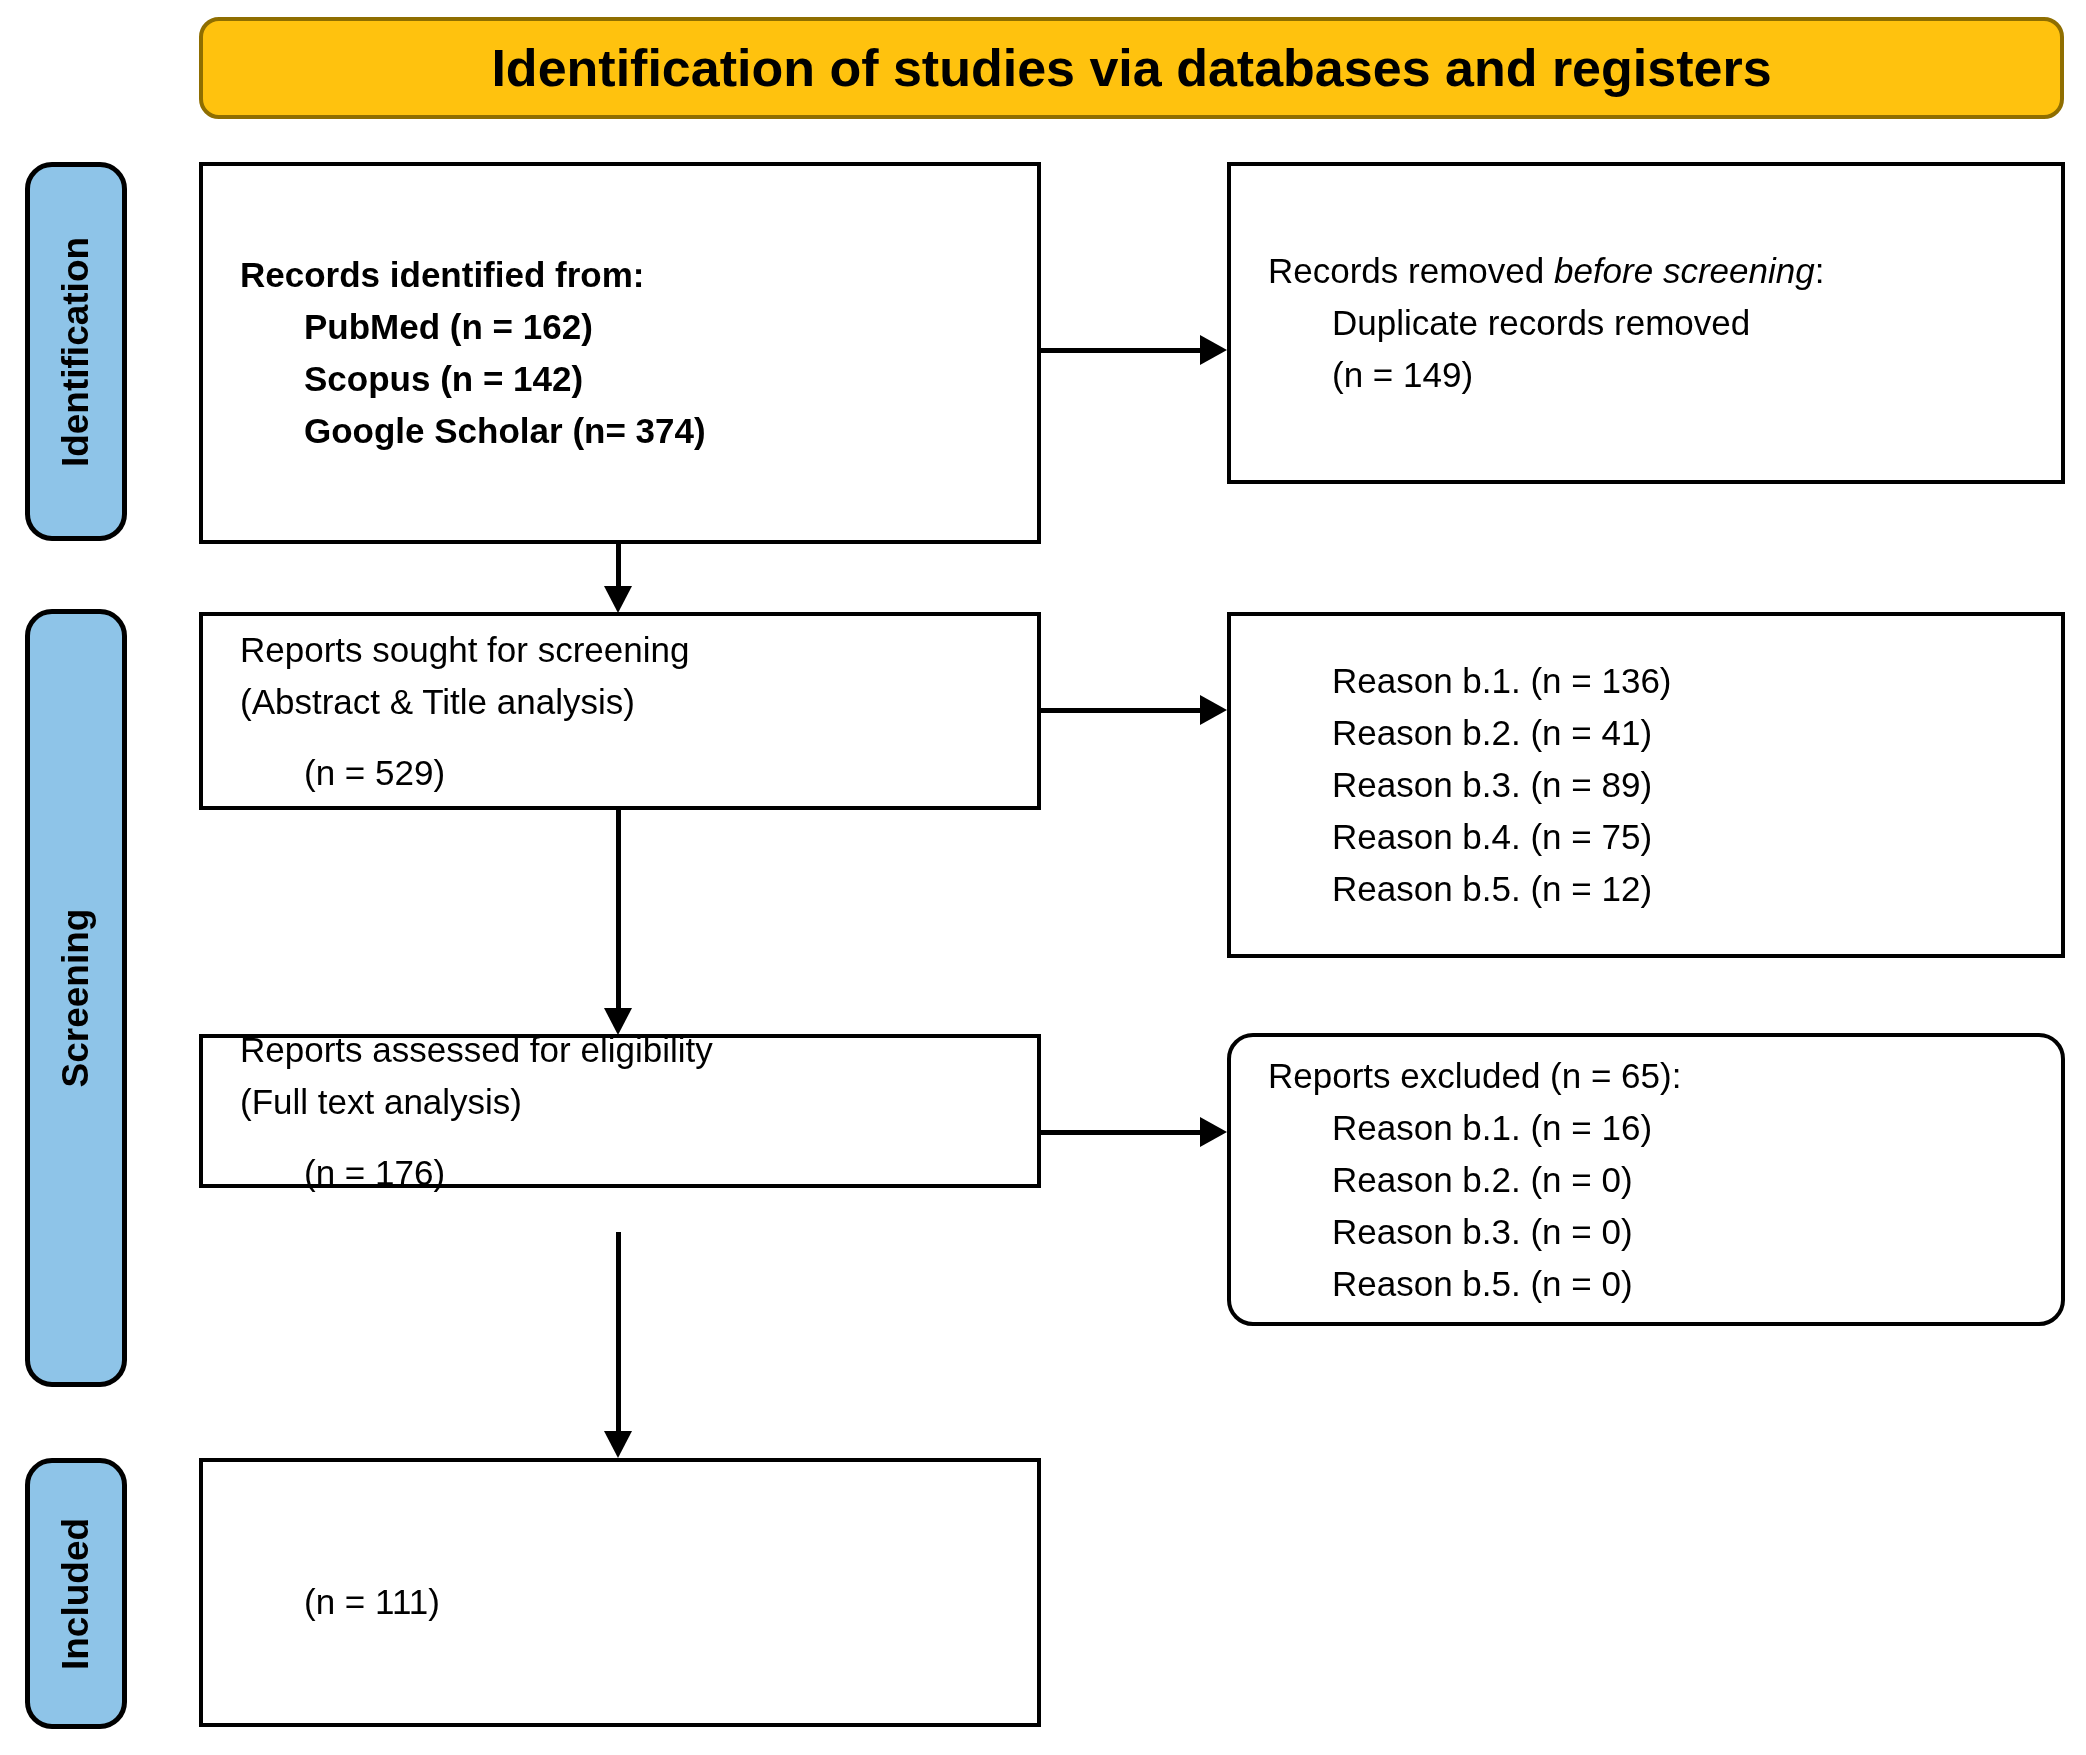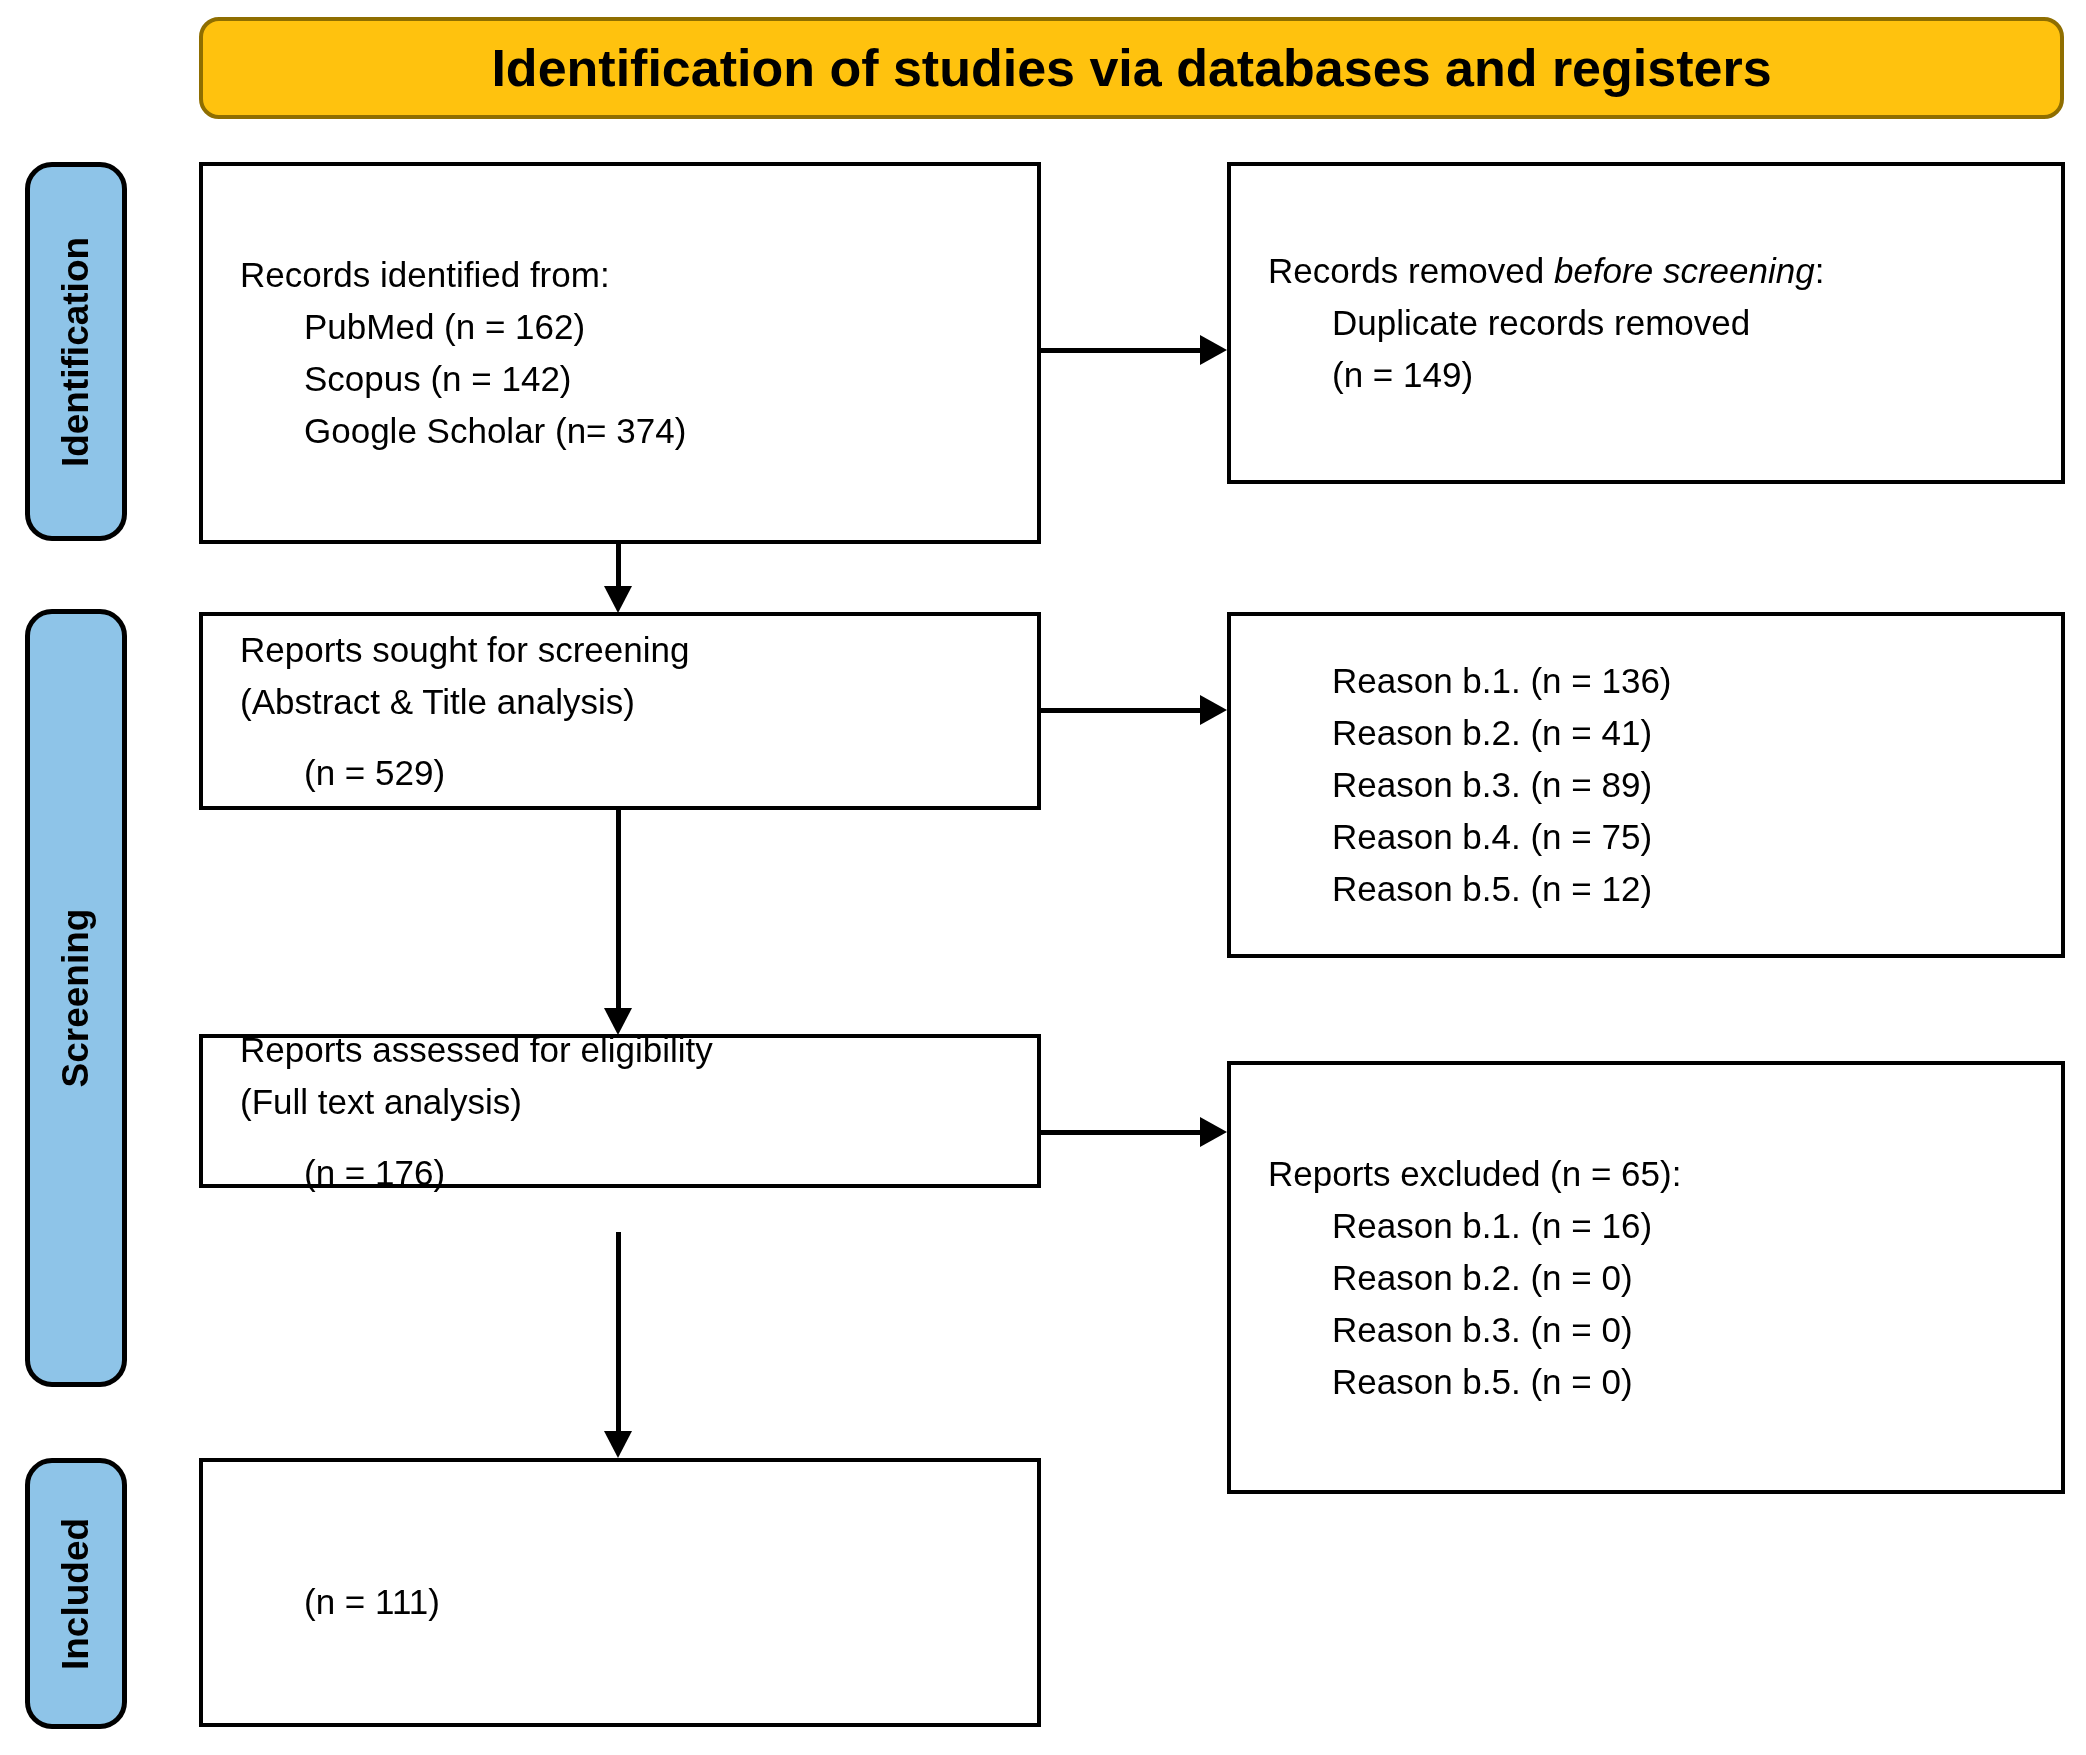--- a/index.html
+++ b/index.html
@@ -41,26 +41,26 @@
   .box {
     position:absolute;
     box-sizing:border-box;
     background:#fff;
     border:4.7px solid #000;
     display:flex; flex-direction:column; justify-content:center;
     font-size:35px; line-height:52px;
   }
   .col-left  { left:199px;  width:842px; padding:0 20px 0 37px; }
   .col-right { left:1227px; width:838px; padding:0 20px 0 37px; }
-  .b1 { top:162px;  height:382px; }
+  .b1 { top:162px;  height:382px;font-weight:bold; }
   .r1 { top:162px;  height:322px; }
   .b2 { top:612px;  height:198px; }
   .r2 { top:612px;  height:346px; }
   .b3 { top:1034px; height:154px; }
-  .r3 { top:1061px; height:433px; }
+  .r3 { top:1033px; height:293px;border-radius:26px; }
   .b4 { top:1458px; height:269px; }
   .line   { white-space:nowrap; }
   .indent { padding-left:64px; }
   .count  { padding-left:64px; margin-top:19px; }
   
   .arrow-h { position:absolute; height:4.7px; background:#000; }
   .arrow-h::after {
     content:""; position:absolute; left:100%; top:50%; transform:translateY(-50%);
     border-left:27px solid #000; border-top:15.4px solid transparent; border-bottom:15.4px solid transparent;
     width:0; height:0;

